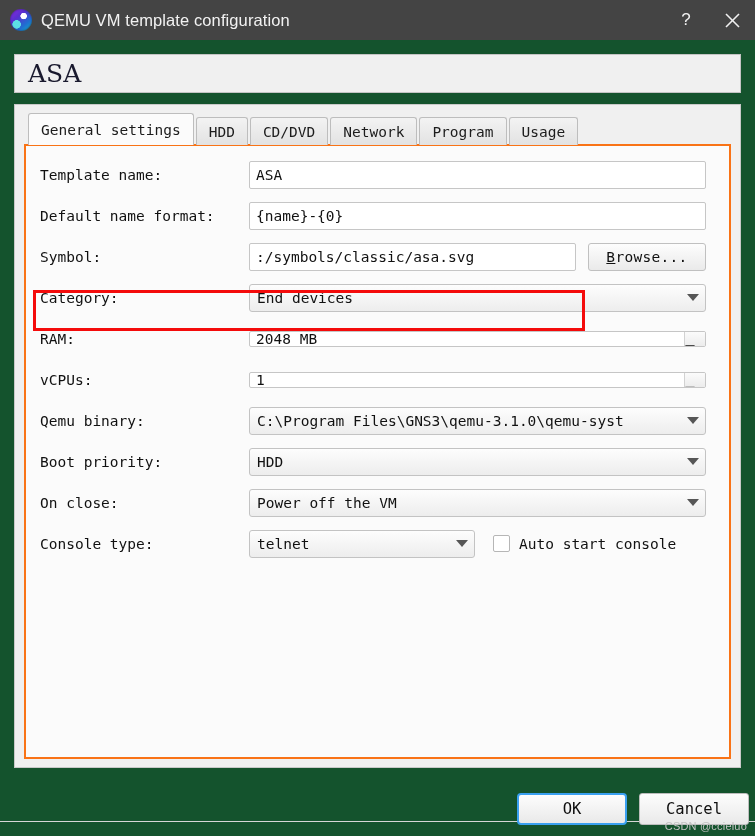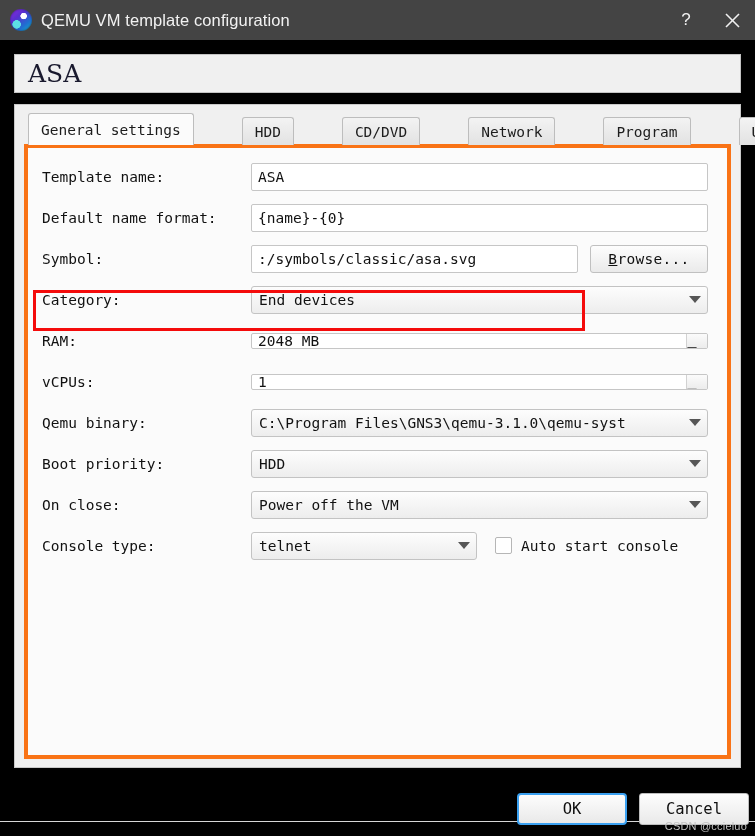--- a/index.html
+++ b/index.html
@@ -53,21 +53,21 @@
     color: #f0f0f0;
     font-family: "Liberation Sans", sans-serif;
   }
   .tb-help { font-size: 17px; }
   .tb-close svg { display: block; }
 
   
   .dialog {
     position: relative;
     height: 796px;
-    background: #000000;
+    background: #14532d;
     box-sizing: border-box;
     padding: 10px 10px 0 14px;
   }
 
   .heading-box {
     height: 39px;
     background: #f0f0f0;
     border: 1px solid #c4c4c4;
     box-sizing: border-box;
     display: flex;
@@ -94,21 +94,20 @@
   }
 
   
   .tabstrip {
     display: flex;
     align-items: flex-end;
     height: 32px;
     padding-left: 4px;
     position: relative;
     z-index: 2;
-    gap: 46px;
   }
   .tab {
     height: 28px;
     display: flex;
     align-items: center;
     padding: 0 12px;
     font-size: 14.5px;
     color: #1c1c1c;
     border: 1px solid #bdbdbd;
     border-bottom: none;
@@ -120,21 +119,21 @@
   }
   .tab.active {
     height: 32px;
     background: #fbfbfb;
     border-color: #bdbdbd;
     position: relative;
     z-index: 3;
   }
 
   .tabpanel {
-    border: 4px solid #f97316;
+    border: 2px solid #f97316;
     background: #fbfbfb;
     box-sizing: border-box;
     height: 615px;
     margin-top: -1px;
     padding: 14px 16px 0 14px;
     position: relative;
     z-index: 1;
   }
 
   

